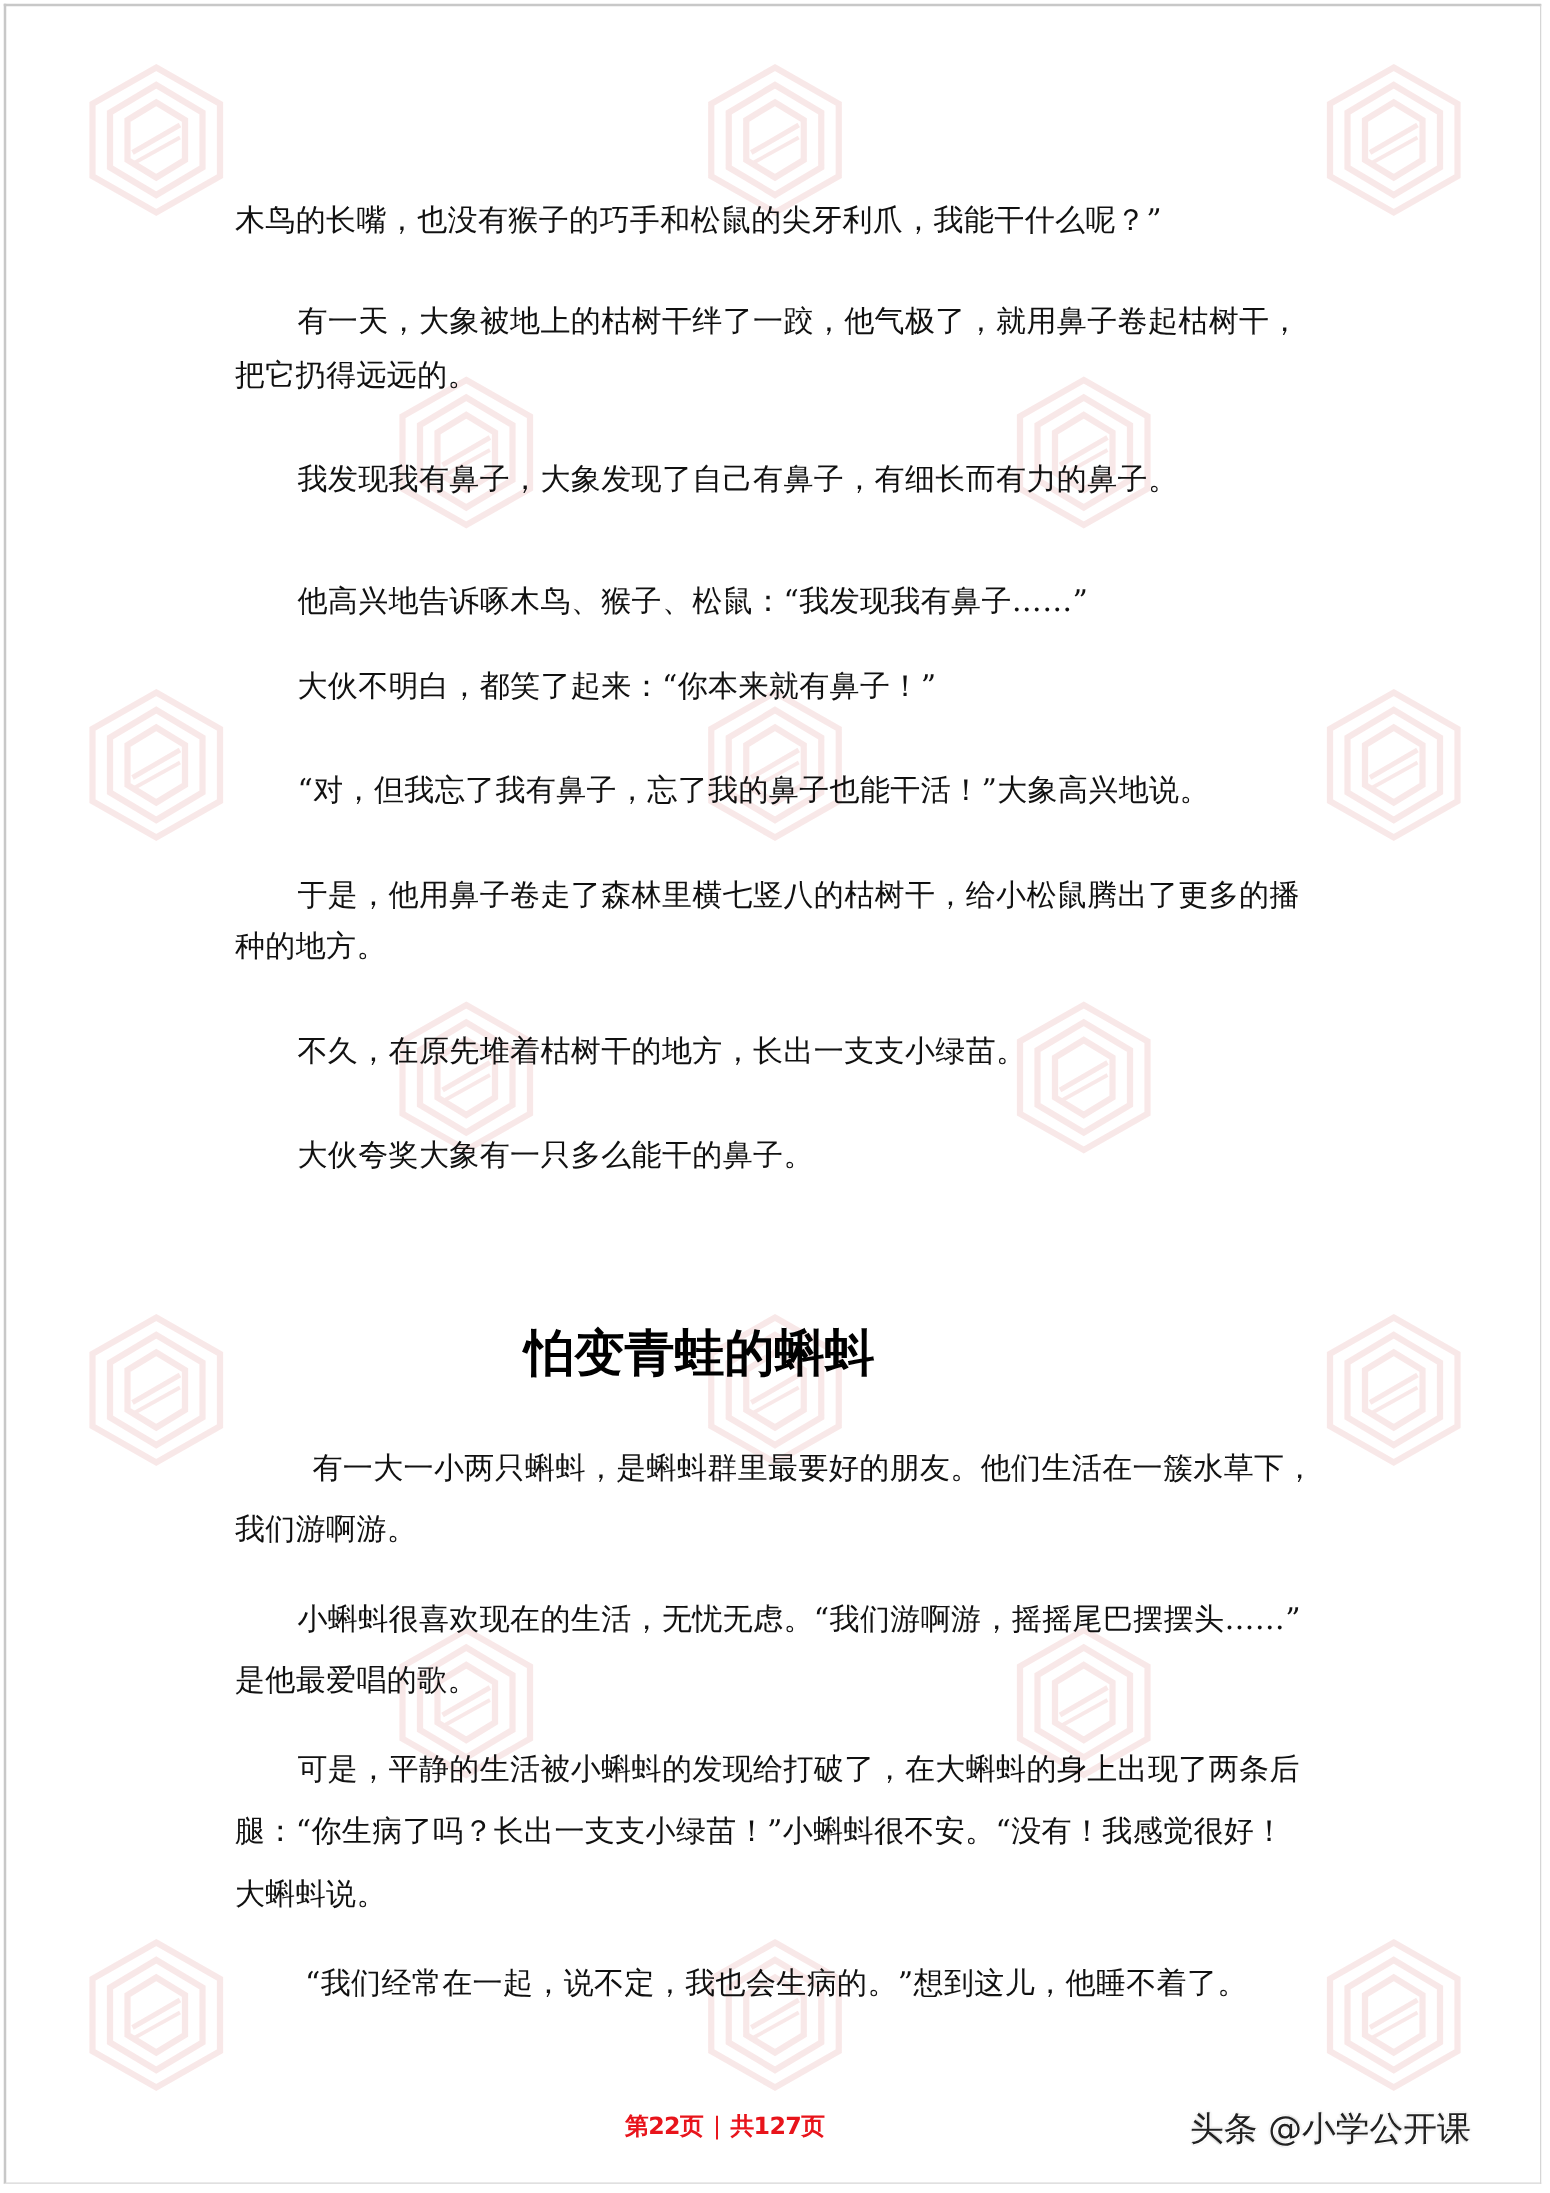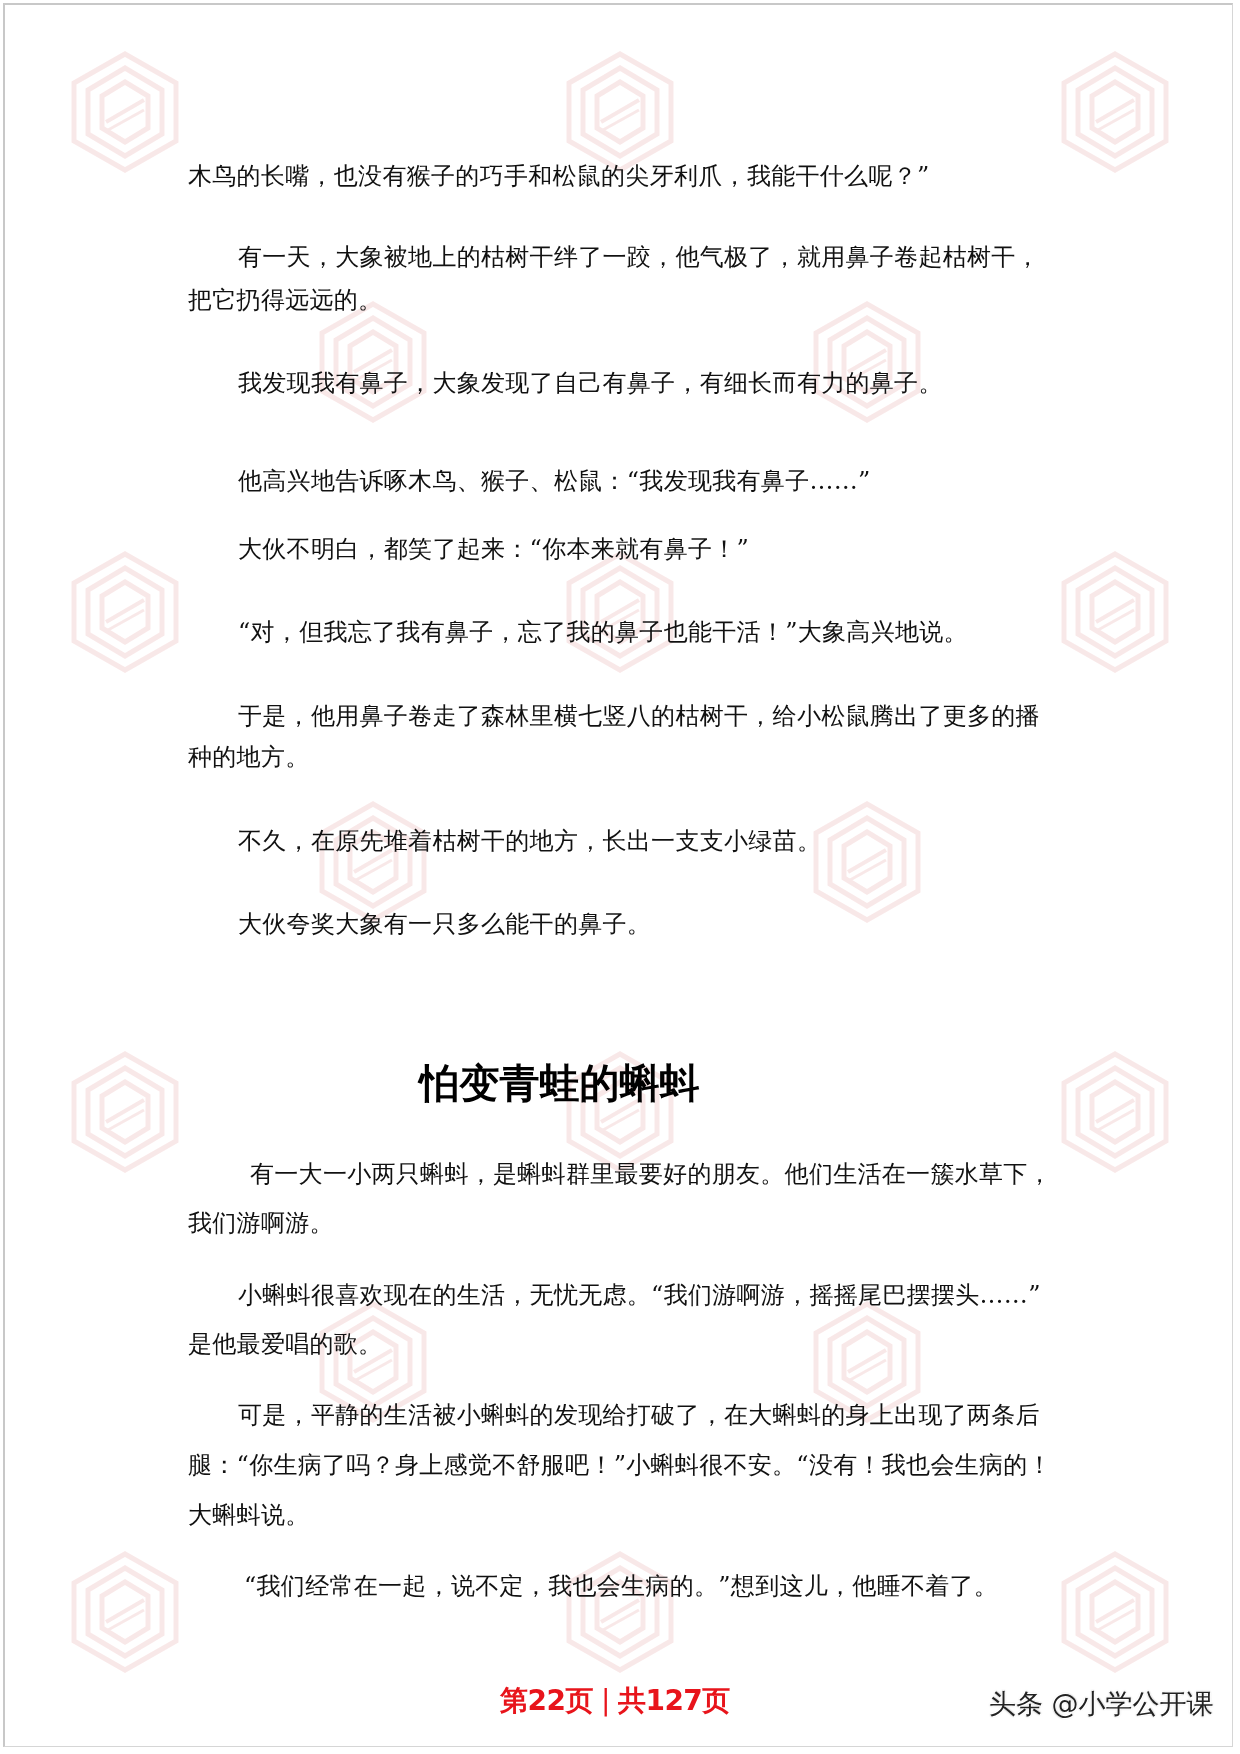--- a/index.html
+++ b/index.html
@@ -21,30 +21,29 @@
     .line.indent { left: 238px; }
     .title {
       position: absolute; left: 0; width: 984px; top: 1058px; text-align: center;
       padding-left: 135px; box-sizing: border-box;
       font-family: "DejaVu Sans", "Liberation Sans", sans-serif;
       font-size: 40px; font-weight: bold; color: #000000; line-height: 50px;
     }
     .footer-page {
       position: absolute; left: 500px; top: 1683px;
       font-family: "DejaVu Sans", "Liberation Sans", sans-serif;
-      font-size: 28px; font-weight: bold; color: #e8141b; line-height: 36px;
+      font-size: 19px; font-weight: bold; color: #e8141b; line-height: 36px;
       letter-spacing: -0.5px;
     }
     .footer-page .sep { margin: 0 8px; font-weight: normal; }
     .footer-brand {
       position: absolute; left: 952px; top: 1686px;
       font-family: "DejaVu Sans", "Liberation Sans", sans-serif;
       font-size: 27px; color: #222222; line-height: 36px;
       text-shadow: 1px 1px 0 #ffffff, -1px -1px 0 #ffffff, 0 0 2px #888888;
-      margin-left: 37px;
     }
   </style>
 </head>
 <body>
 
 <div class="page-frame"></div>
 
 <div id="wm-layer">
     <div class="wm" style="left: 70px; top: 50px;">
       <svg viewBox="0 0 110 124" xmlns="http://www.w3.org/2000/svg" fill="none" stroke="#f4d6d6" stroke-width="5">
@@ -232,21 +231,21 @@
 
 <div class="title">怕变青蛙的蝌蚪</div>
 
 <div class="line indent" style="top:1159px; left:250px;">有一大一小两只蝌蚪，是蝌蚪群里最要好的朋友。他们生活在一簇水草下，</div>
 <div class="line" style="top:1208px;">我们游啊游。</div>
 
 <div class="line indent" style="top:1280px;">小蝌蚪很喜欢现在的生活，无忧无虑。“我们游啊游，摇摇尾巴摆摆头……”</div>
 <div class="line" style="top:1329px;">是他最爱唱的歌。</div>
 
 <div class="line indent" style="top:1400px;">可是，平静的生活被小蝌蚪的发现给打破了，在大蝌蚪的身上出现了两条后</div>
-<div class="line" style="top:1450px;">腿：“你生病了吗？身上感觉不舒服吧！”小蝌蚪很不安。“没有！我也会生病的！</div>
+<div class="line" style="top:1450px;">腿：“你生病了吗？长出一支支小绿苗！”小蝌蚪很不安。“没有！我感觉很好！</div>
 <div class="line" style="top:1500px;">大蝌蚪说。</div>
 
 <div class="line indent" style="top:1571px; left:244px;">“我们经常在一起，说不定，我也会生病的。”想到这儿，他睡不着了。</div>
 
 <div class="footer-page">
   <span>第22页</span><span class="sep">|</span><span>共127页</span>
 </div>
 <div class="footer-brand">头条 @小学公开课</div>
 
 </body></html>

